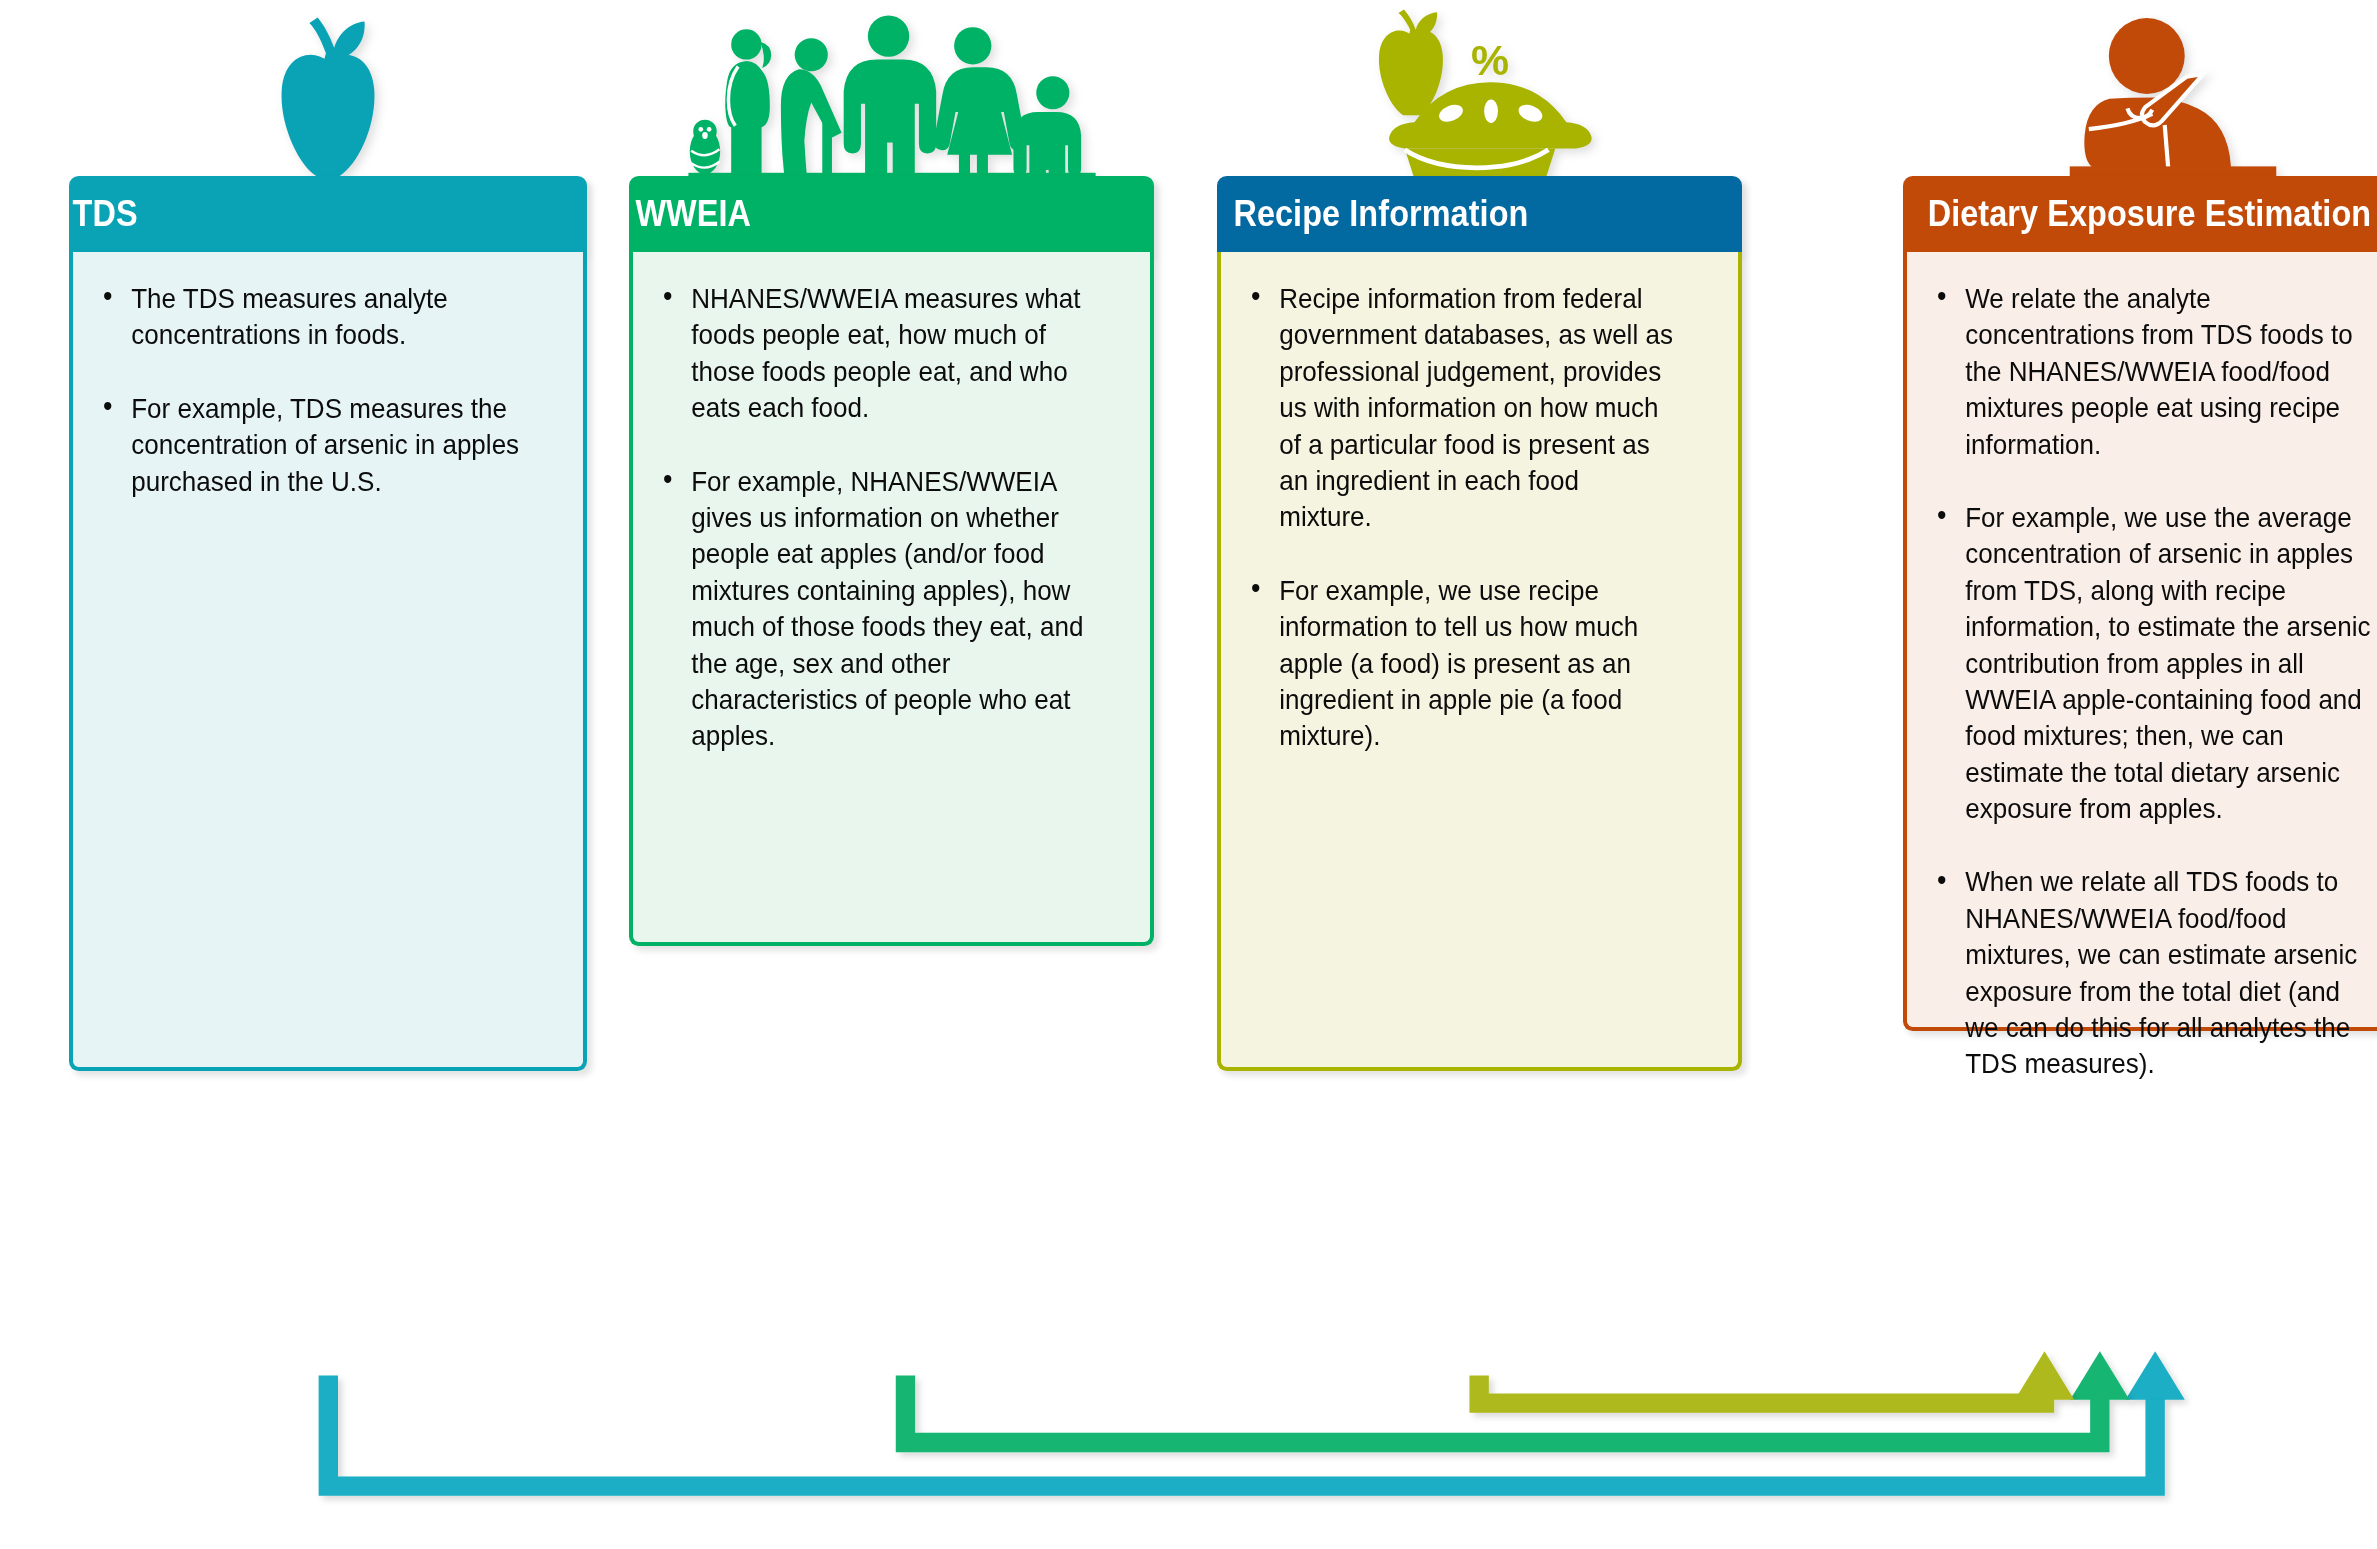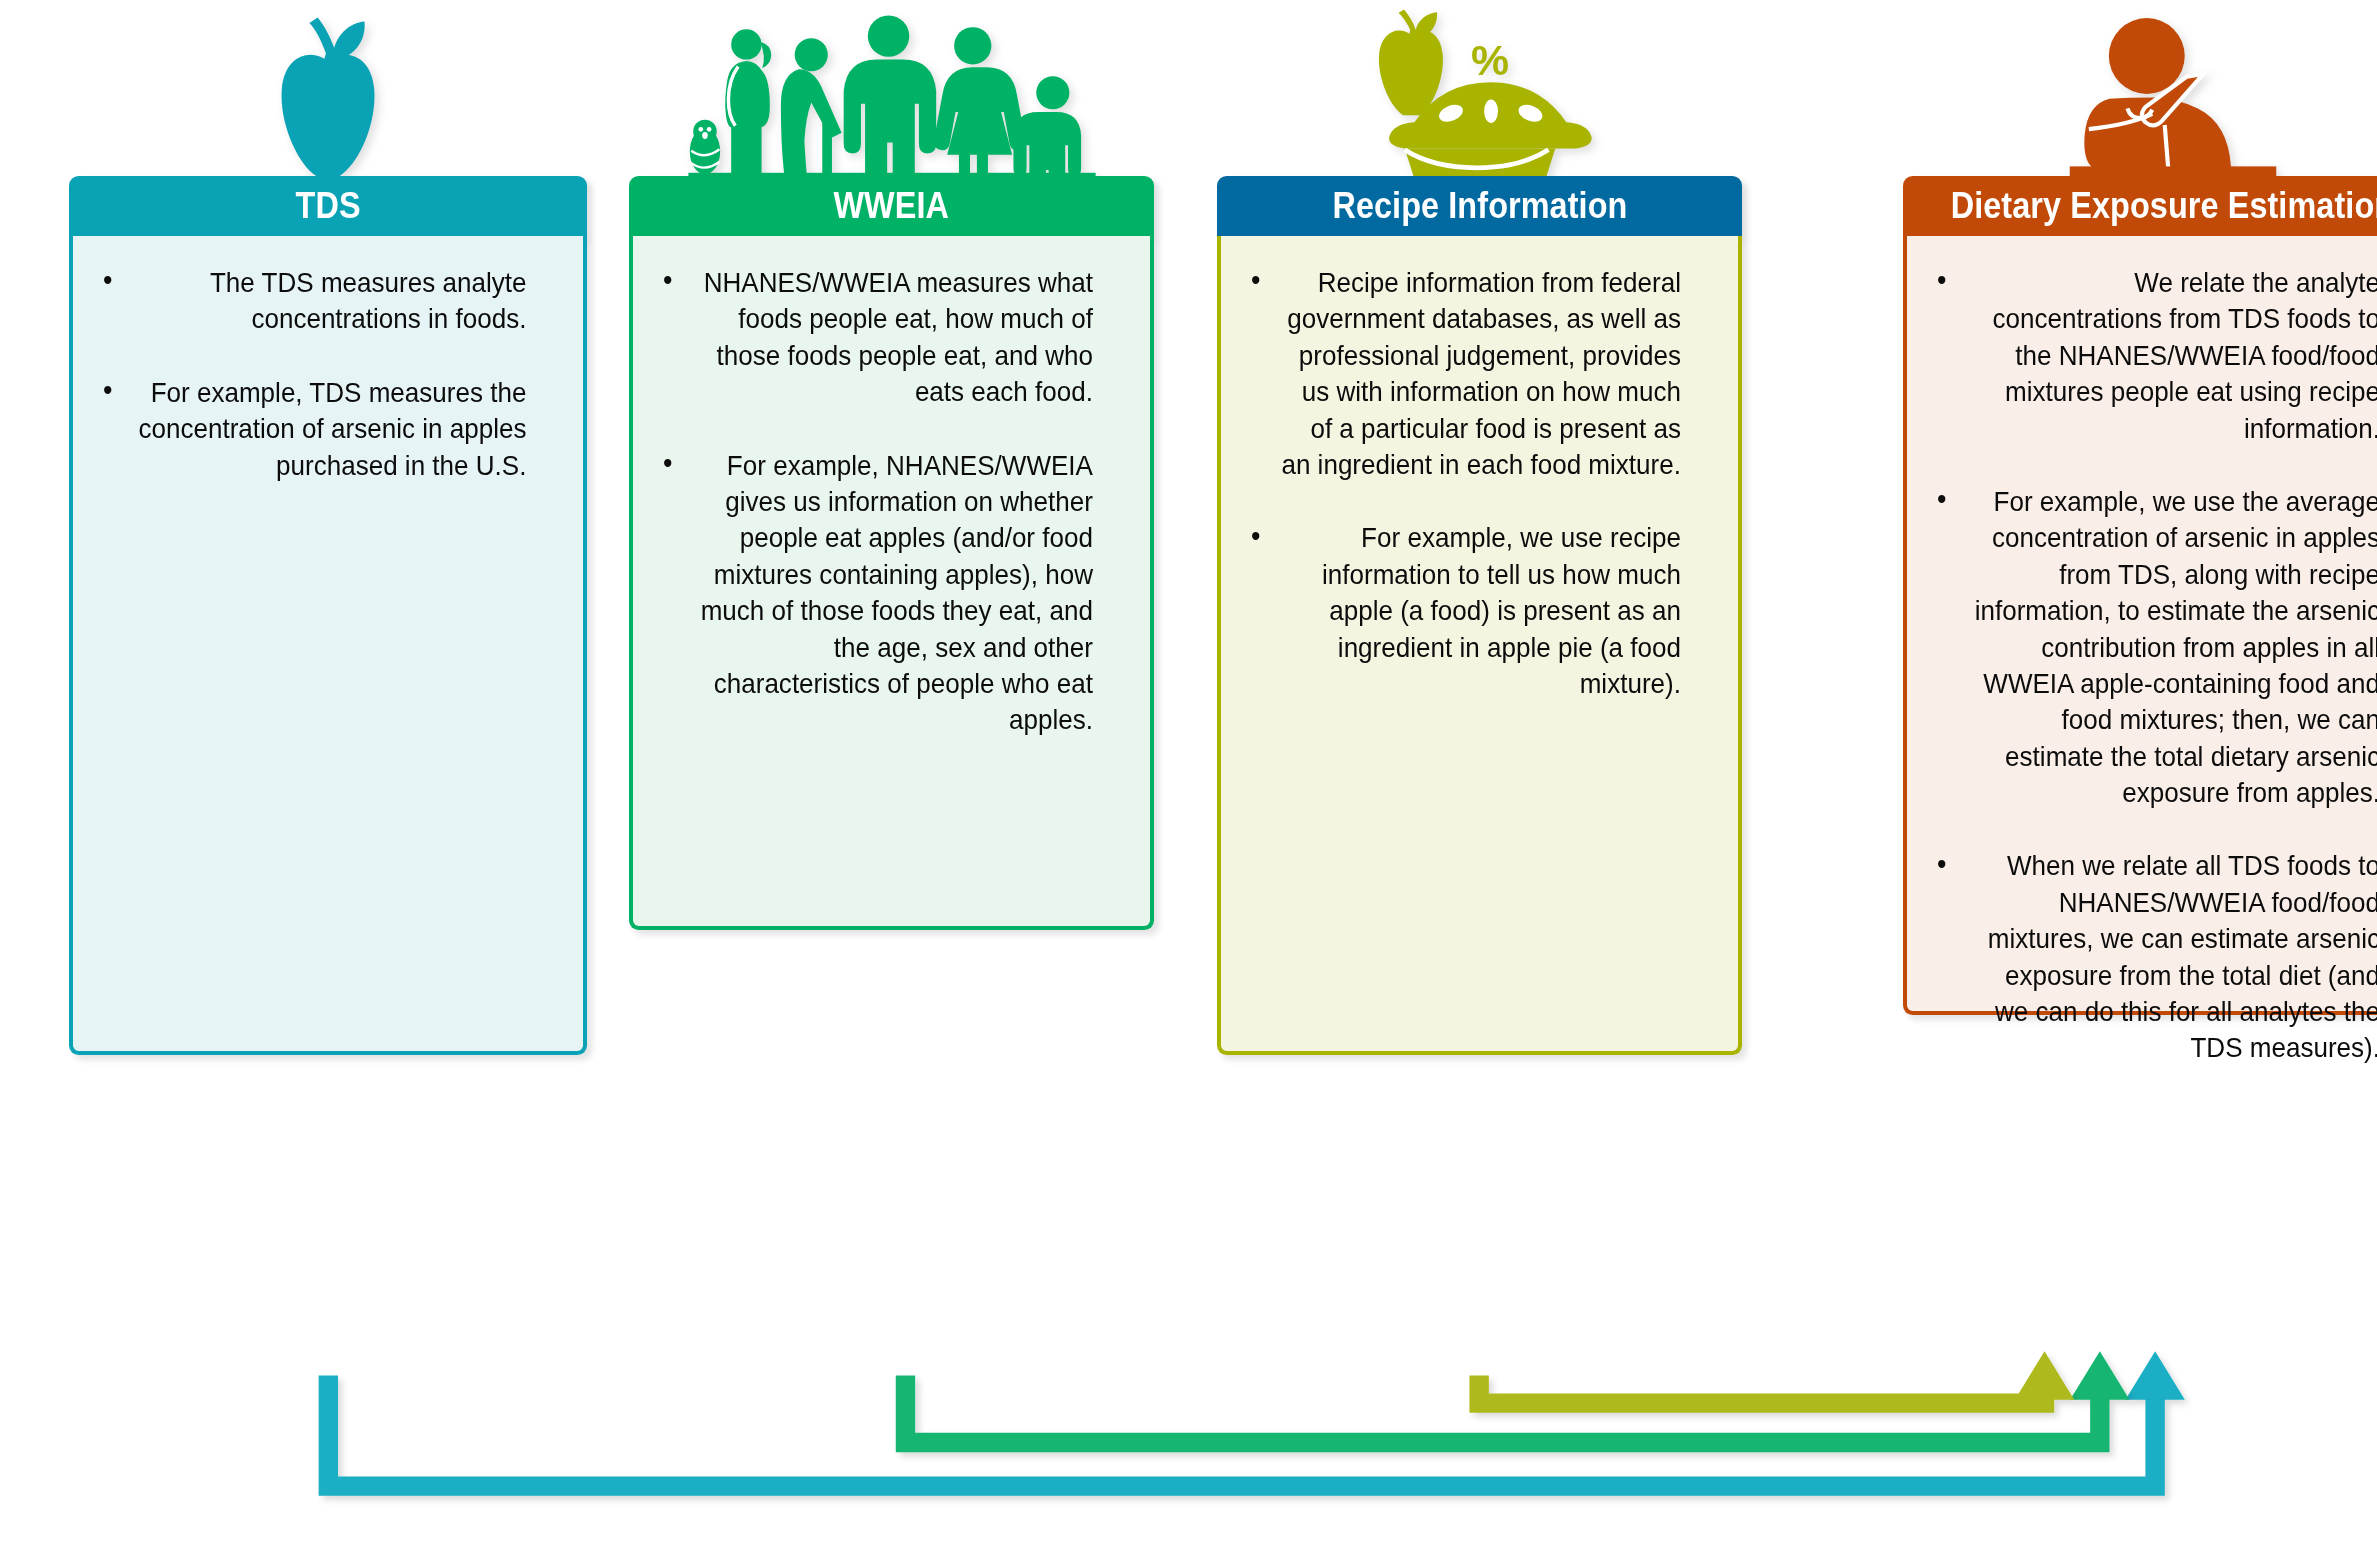--- a/index.html
+++ b/index.html
@@ -13,31 +13,31 @@
   .col.c1{left:629px;width:525px;}
   .col.c2{left:1217px;width:525px;}
   .col.c3{left:1903px;width:539px;}
 
   
   .iconzone{position:relative;height:176px;}
   .iconzone svg{position:absolute;bottom:-2.8px;left:50%;transform:translateX(-50%);
                 filter:drop-shadow(4.1px 4.1px 4.8px rgba(0,0,0,0.13));}
 
   
-  .hdr{position:relative;height:60px;border-radius:9.7px 9.7px 0 0;
-       display:flex;align-items:center;justify-content:center;
+  .hdr{position:relative;height:76px;border-radius:9.7px 9.7px 0 0;
+       display:flex;align-items:center;justify-content:flex-start;
        box-shadow:4.8px 4.1px 6.2px rgba(0,0,0,0.13);}
   .hdr span{color:#ffffff;font-size:36px;font-weight:bold;letter-spacing:0.1px;
             font-family:"Liberation Sans","DejaVu Sans",sans-serif;
             transform:scaleX(0.90);transform-origin:center;white-space:nowrap;}
 
   
   .bodybox{position:relative;border-style:solid;border-width:0 4.8px 4.8px 4.8px;
            border-radius:0 0 9.7px 9.7px;box-shadow:4.8px 4.1px 6.2px rgba(0,0,0,0.11);
-           box-sizing:border-box;padding:29px 24px 21px 21px;text-align:right;}
+           box-sizing:border-box;padding:29px 31px 21px 21px;}
   ul.bullets{list-style:none;margin:0;padding:0;}
   ul.bullets li{position:relative;padding-left:40px;margin-bottom:37px;
                 color:#0c0c0c;font-size:28px;line-height:1.30;
                 transform:scaleX(0.93);transform-origin:left top;
                 font-family:"Liberation Sans","DejaVu Sans",sans-serif;}
   ul.bullets li:last-child{margin-bottom:0;}
   ul.bullets li::before{content:"\2022";position:absolute;left:9.7px;top:-2.8px;
                         font-size:29px;color:#0c0c0c;}
 
   

